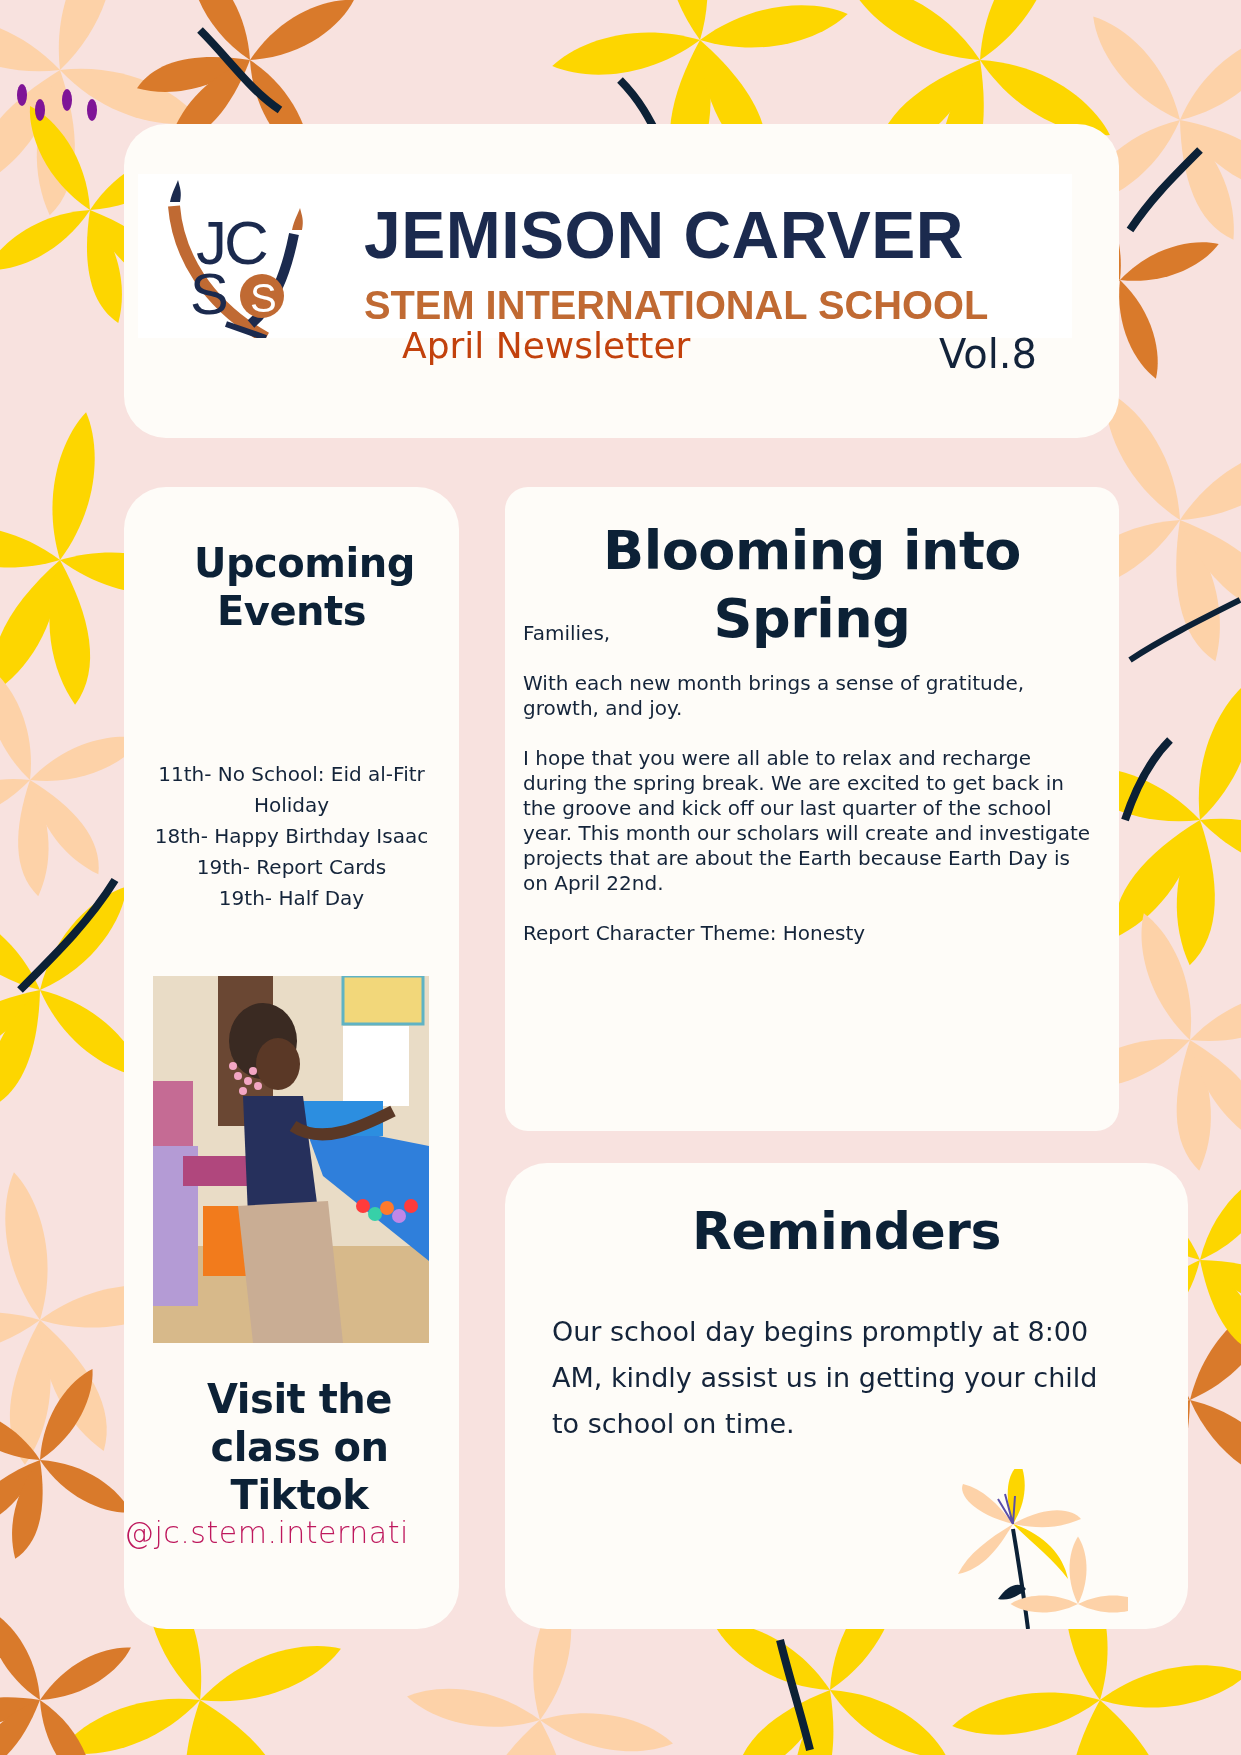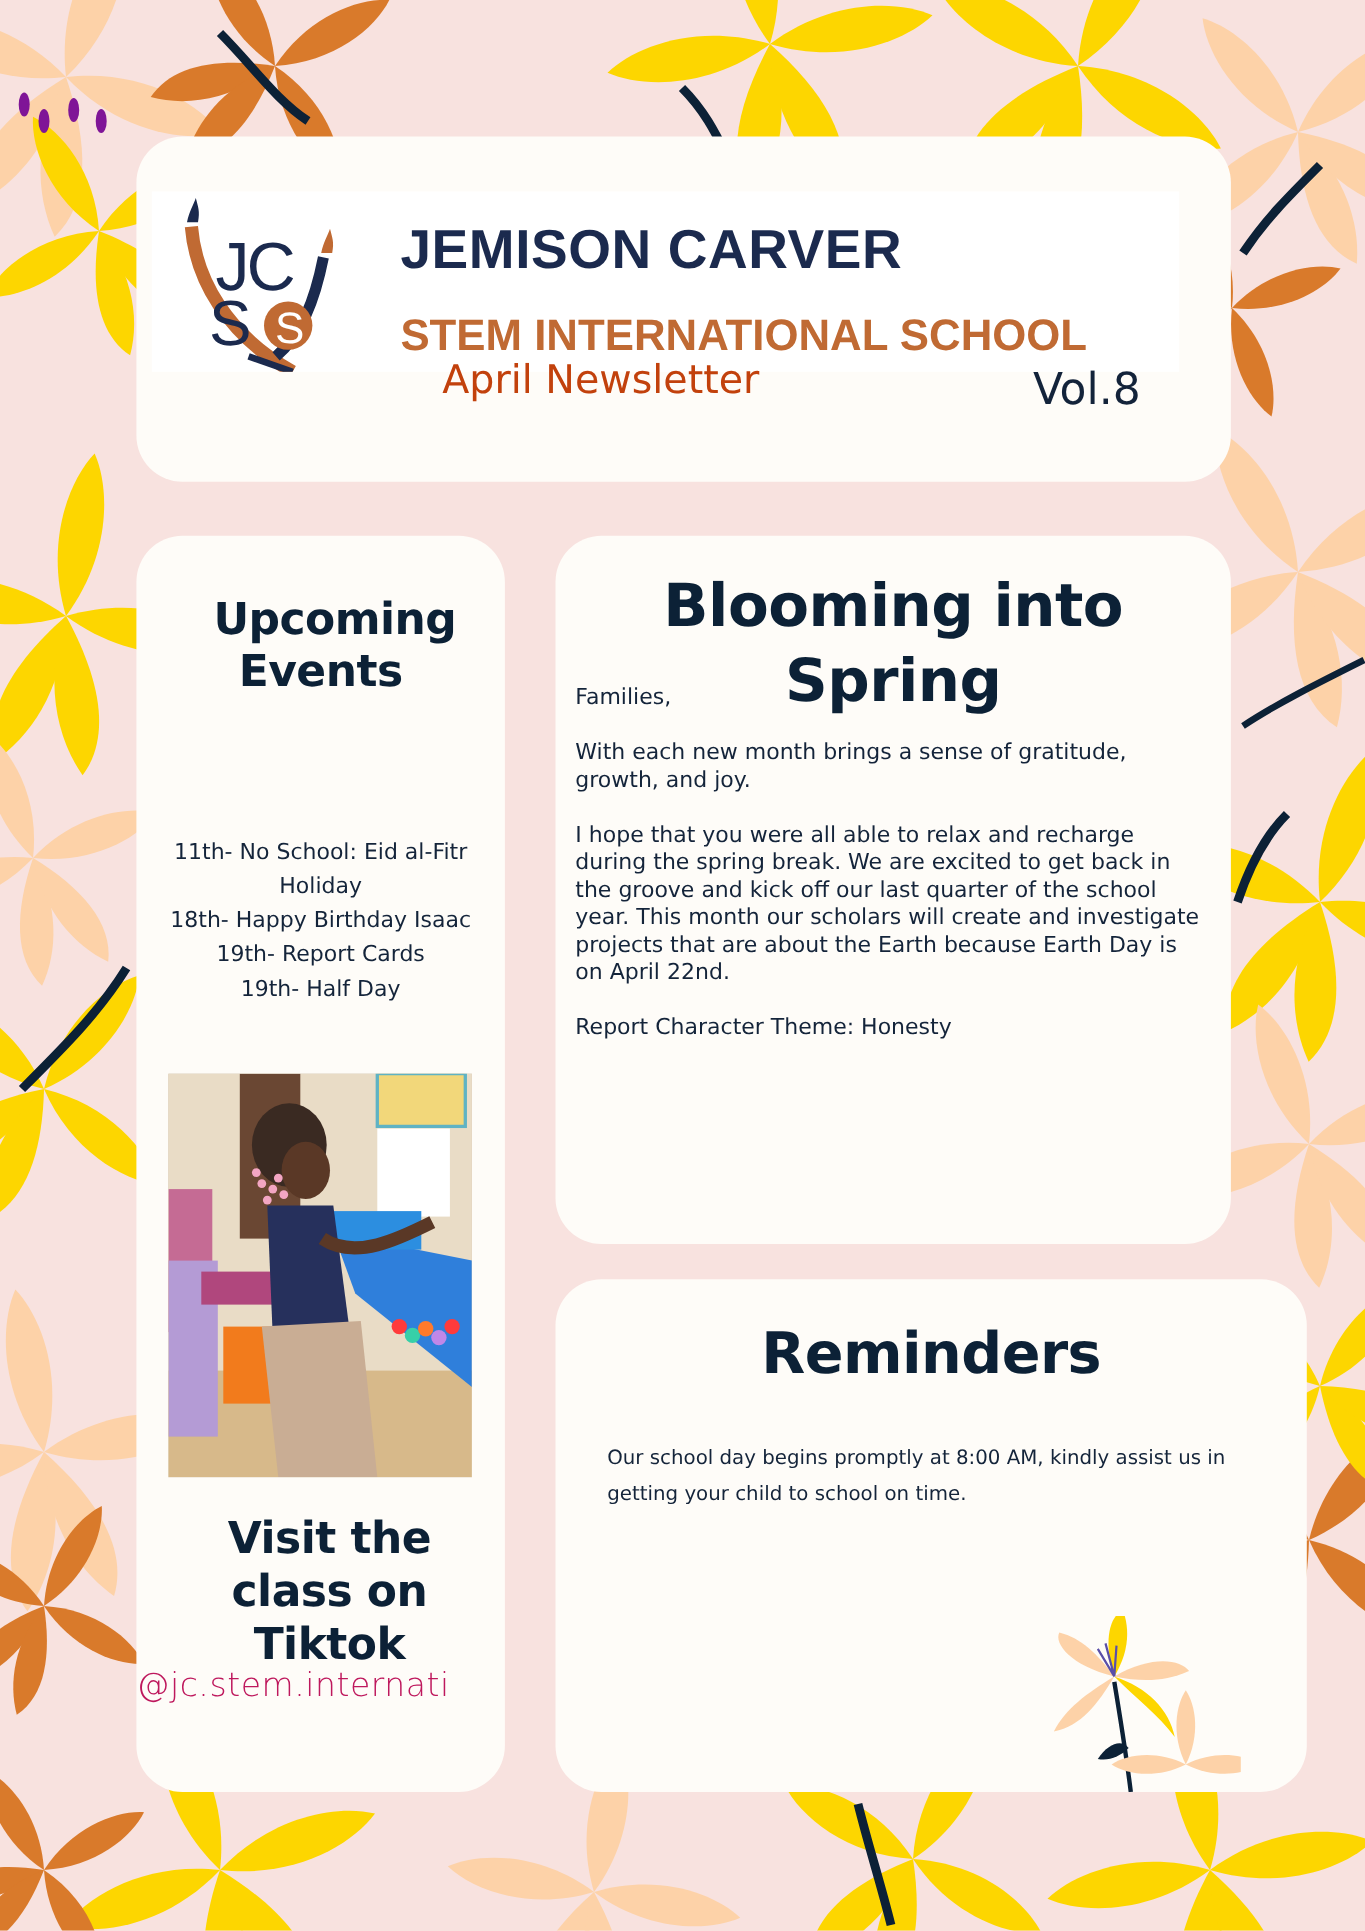--- a/index.html
+++ b/index.html
@@ -17,21 +17,21 @@
     
     #header-card { left: 124px; top: 124px; width: 995px; height: 314px; }
     .logo-band {
       position: absolute; left: 14px; top: 50px; width: 934px; height: 164px;
       background: #ffffff;
     }
     .logo-mark { position: absolute; left: 18px; top: 0; width: 150px; height: 164px; }
     .school-name {
       position: absolute; left: 226px; top: 28px;
       font-family: "Liberation Sans", sans-serif; font-weight: bold;
-      font-size: 50px; letter-spacing: 0.5px; color: #1b2a4e; line-height: 1;
+      font-size: 66px; letter-spacing: 0.5px; color: #1b2a4e; line-height: 1;
       white-space: nowrap;
     }
     .school-sub {
       position: absolute; left: 226px; top: 111px;
       font-family: "Liberation Sans", sans-serif; font-weight: bold;
       font-size: 40px; color: #c06a33; line-height: 1; white-space: nowrap;
       transform: scaleX(0.995); transform-origin: left;
     }
     .issue-title {
       position: absolute; left: 278px; top: 200px; font-size: 36px; line-height: 1.2;
@@ -55,33 +55,33 @@
     .photo {
       position: absolute; left: 29px; top: 489px; width: 276px; height: 367px;
       overflow: hidden; background: #d9cbb6;
     }
     .tiktok-heading { position: absolute; left: 16px; right: 0; top: 888px; font-size: 40px; line-height: 48px; }
     .tiktok-handle {
       position: absolute; left: 0; right: 0; top: 1016px; text-align: left;
       font-size: 30px; color: #be185d; font-weight: 300; letter-spacing: 0.5px; margin-top: 12px;
     }
     
-    #letter-card { left: 505px; top: 487px; width: 614px; height: 644px; }
+    #letter-card { left: 505px; top: 487px; width: 614px; height: 644px; border-radius: 23px; }
     .letter-heading { position: absolute; left: 0; right: 0; top: 30px; font-size: 54px; line-height: 68px; }
     .letter-body {
       position: absolute; left: 18px; right: 18px; top: 134px;
       font-size: 20px; line-height: 25px; color: #14243a;
     }
     .letter-body p { margin: 0 0 25px 0; }
     
     #reminders-card { left: 505px; top: 1163px; width: 683px; height: 466px; overflow: hidden; }
     .reminders-heading { position: absolute; left: 0; right: 0; top: 35px; font-size: 52px; line-height: 66px; }
     .reminders-body {
       position: absolute; left: 47px; right: 70px; top: 146px;
-      font-size: 18px; line-height: 33px; color: #14243a;
+      font-size: 27px; line-height: 46px; color: #14243a;
     }
     .rem-flower { position: absolute; right: 60px; bottom: 0; width: 200px; height: 160px; }
   </style>
 </head>
 <body>
 
 <svg class="bg" width="1241" height="1755" viewBox="0 0 1241 1755">
   <defs>
     <g id="lily">
       <path d="M0,0 C-30,-60 -20,-120 0,-150 C20,-120 30,-60 0,0Z"></path>

